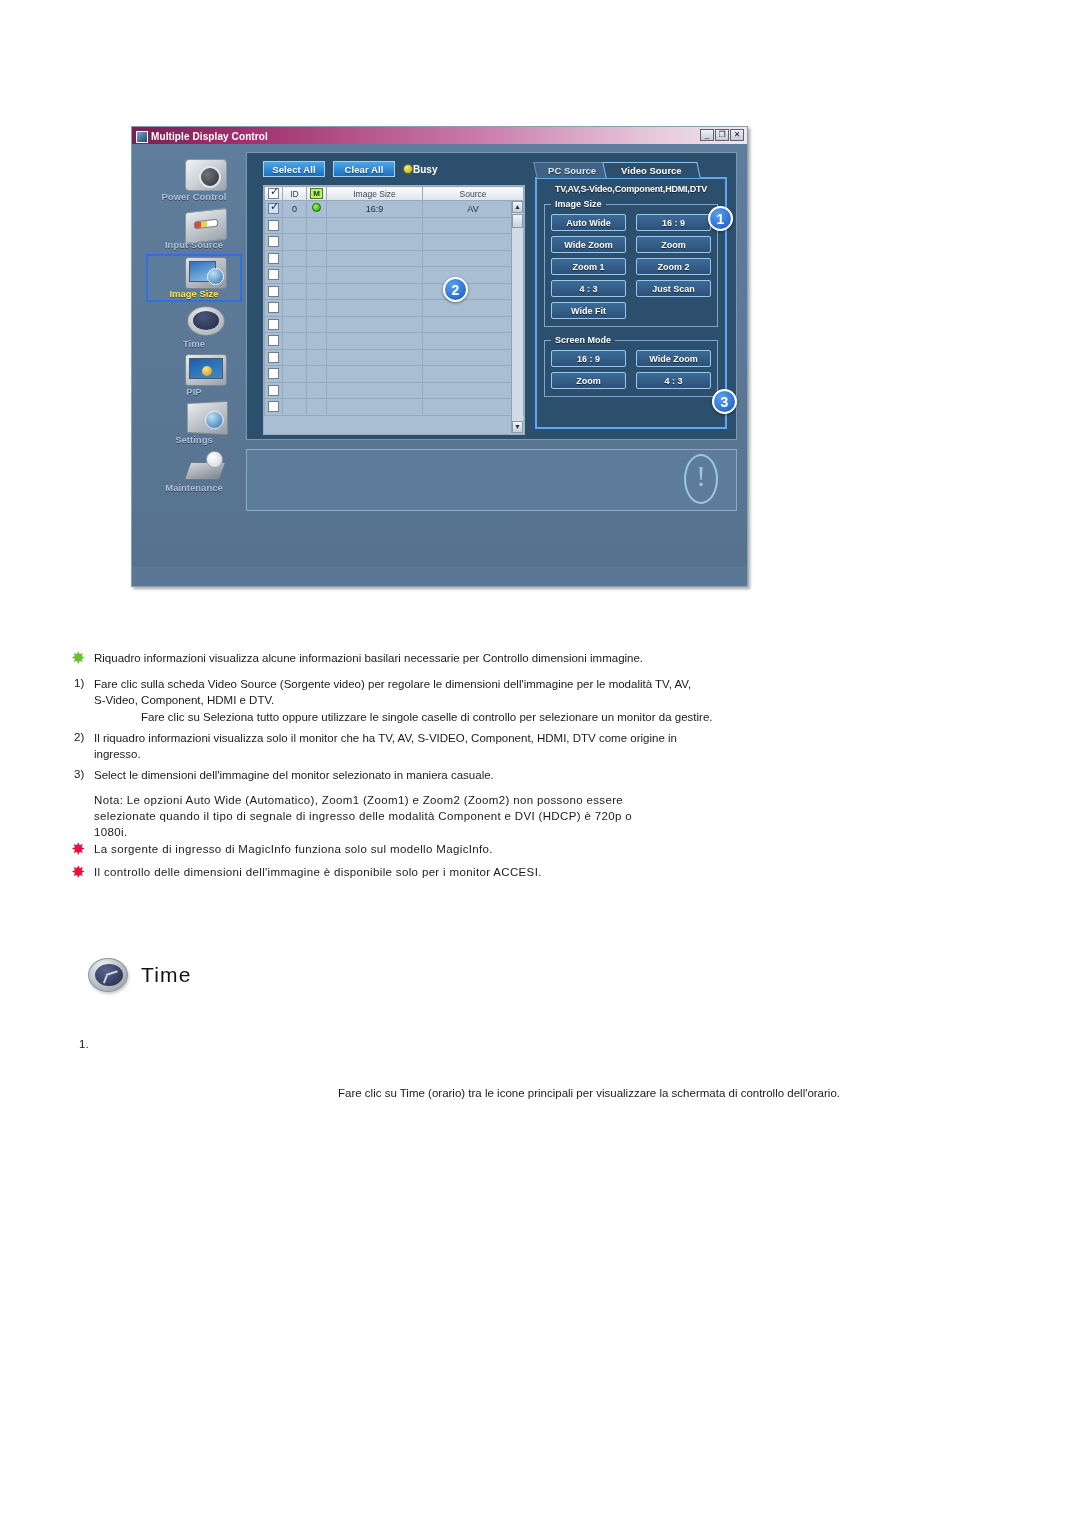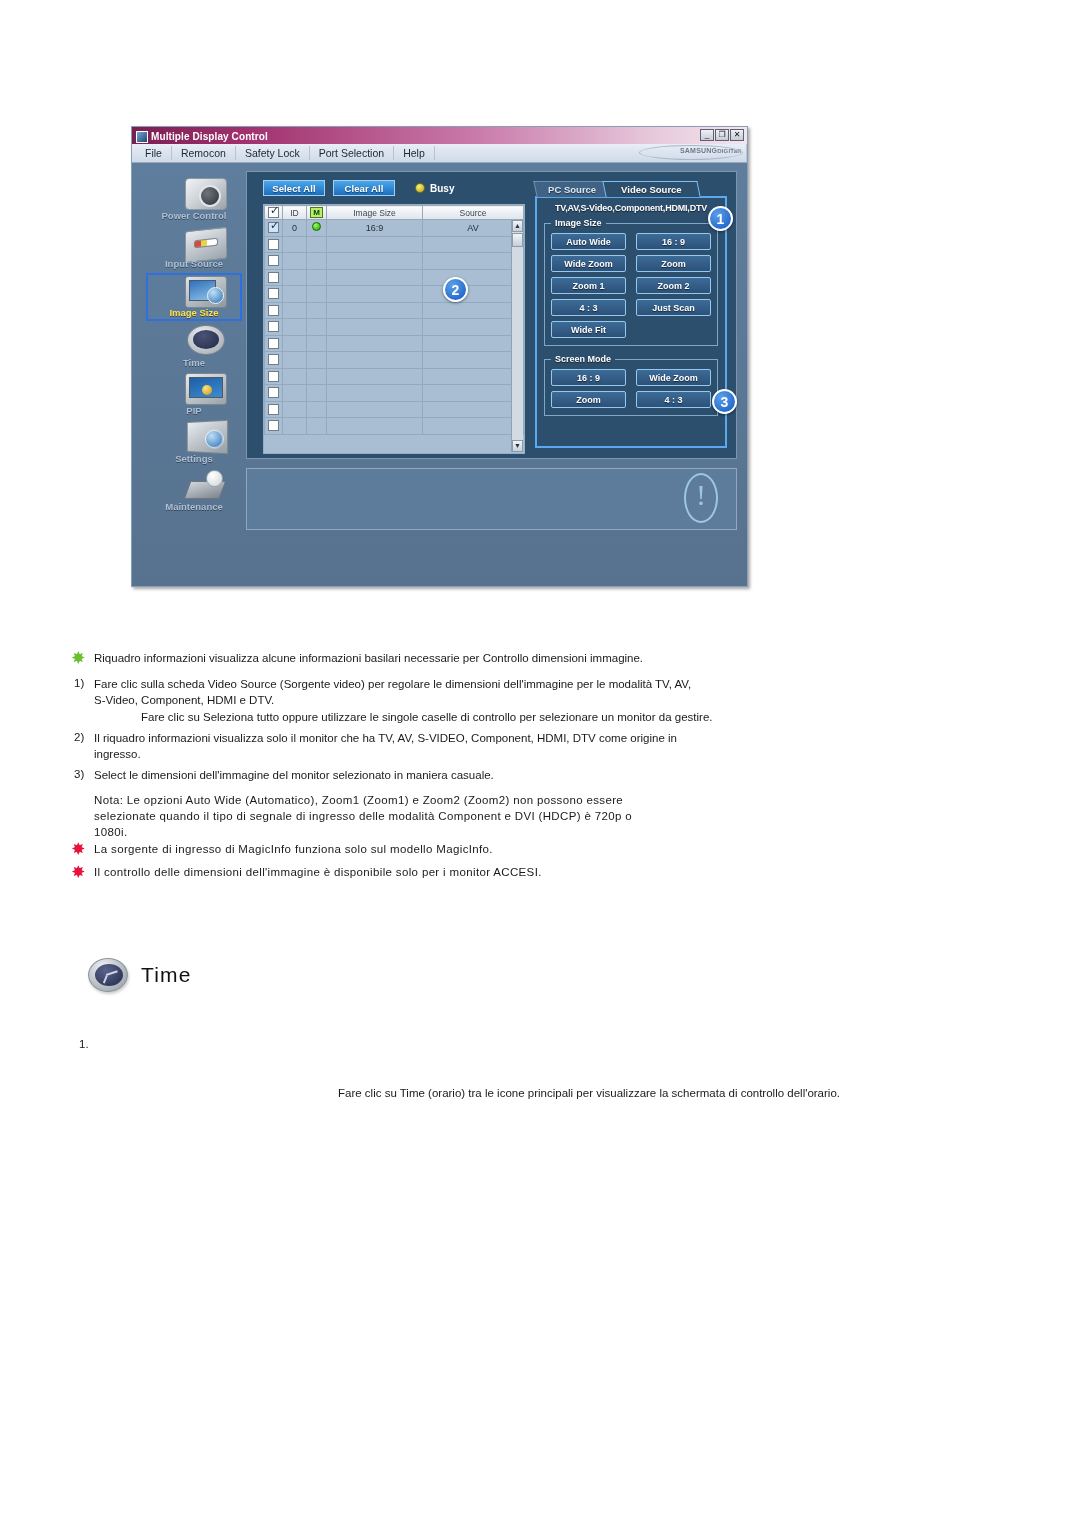--- a/index.html
+++ b/index.html
@@ -227,21 +227,21 @@
   .btn-row{ display:flex; align-items:center; gap:8px; margin-bottom:8px;}
   .blue-btn{
     width:62px;height:16px;
     background:linear-gradient(#4da6e8,#1b6fc0);
     border:1px solid #9fd2f2;
     color:#ffffff; font-size:9.5px; font-weight:bold;
     display:flex;align-items:center;justify-content:center;
     text-shadow:0 1px 1px rgba(0,0,0,.5);
     letter-spacing:.1px;
   }
-  .busy-wrap{display:flex;align-items:flex-start;gap:5px;margin-left:12px;}
+  .busy-wrap{display:flex;align-items:flex-start;margin-left:0;}
   .busy-led{
     width:10px;height:10px;border-radius:50%;
     background:radial-gradient(circle at 35% 30%,#f5f07a,#b9a718);
     border:1px solid #7e7410;
   }
   .busy-text{color:#ffffff;font-size:10px;font-weight:bold;}
 
   .table-wrap{
     border:1px solid #98aec3;
     background:#a9bed2;
@@ -465,32 +465,20 @@
   <div class="titlebar">
     <div class="titlebar-icon"></div>
     <div class="titlebar-text">Multiple Display Control</div>
     <div class="titlebar-buttons">
       <div class="tb-btn">_</div>
       <div class="tb-btn">❐</div>
       <div class="tb-btn">✕</div>
     </div>
   </div>
 
-  <div class="menubar">
-    <div class="menu-item">File</div>
-    <div class="menu-item">Remocon</div>
-    <div class="menu-item">Safety Lock</div>
-    <div class="menu-item">Port Selection</div>
-    <div class="menu-item">Help</div>
-    <div class="menu-spacer"></div>
-    <div class="samsung-ellipse"></div>
-    <div class="samsung-logo">
-      <span>SAMSUNG</span><span class="di">DIGITall</span>
-    </div>
-  </div>
 
   <div class="app-body">
 
     <div class="sidebar">
 
       <div class="side-item">
         <div class="side-ico ico-power"></div>
         <div class="side-label">Power Control</div>
       </div>
 

